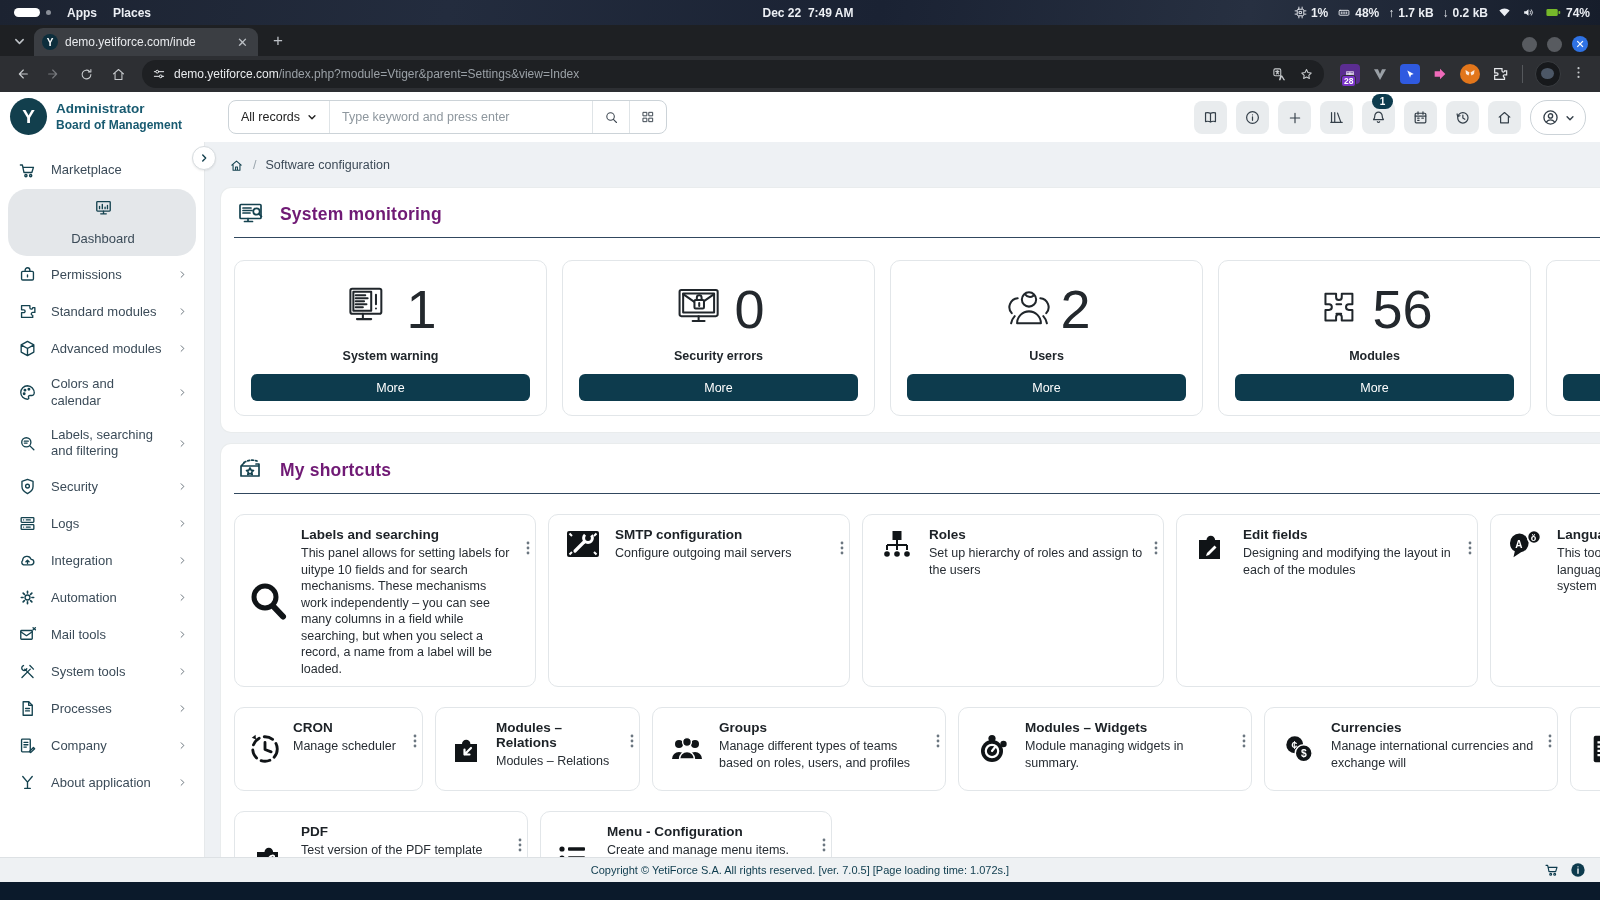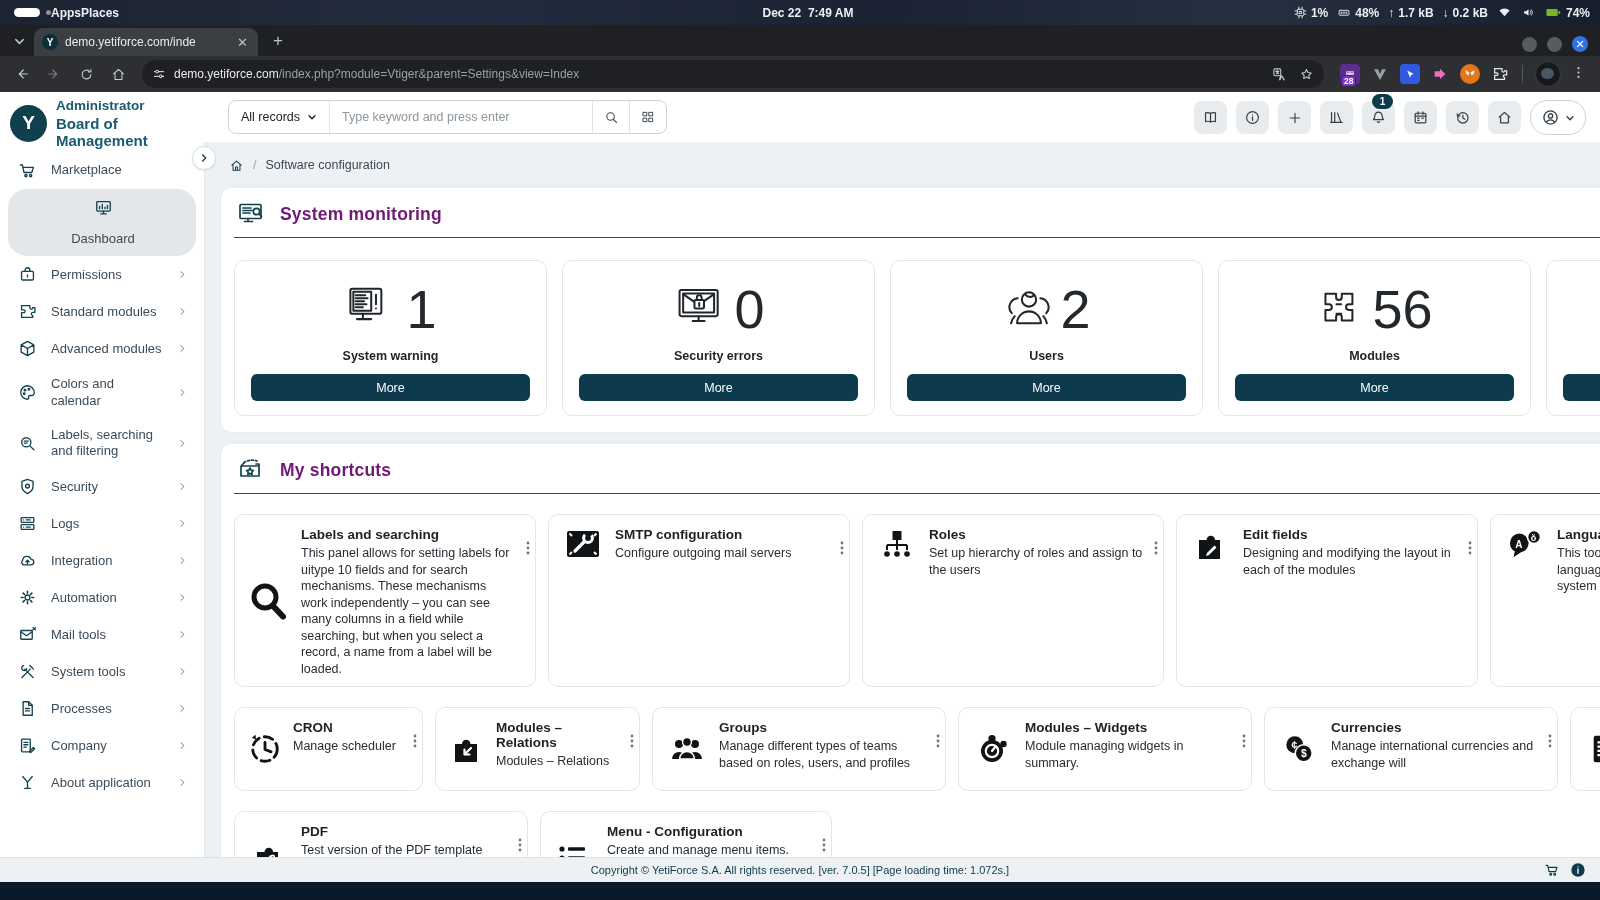--- a/index.html
+++ b/index.html
@@ -3,21 +3,21 @@
 <meta charset="utf-8">
 <style>
   html,body{margin:0;padding:0;}
   body{width:1600px;height:900px;position:relative;overflow:hidden;background:#eef1f4;
        font-family:"Liberation Sans","DejaVu Sans",sans-serif;-webkit-font-smoothing:antialiased;}
   svg.s{stroke:currentColor;fill:none;stroke-width:1.7;stroke-linecap:round;stroke-linejoin:round;display:block;}
   
   #gnome{position:absolute;top:0;left:0;right:0;height:25px;
     background:linear-gradient(100deg,#1c2331 0%,#232c3e 28%,#1a2233 55%,#273041 78%,#161d2b 100%);
     color:#eceff4;font-size:12px;font-weight:bold;display:flex;align-items:center;z-index:50;}
-  .g-left{display:flex;align-items:center;padding-left:14px;}
+  .g-left{display:flex;align-items:center;gap:16px;padding-left:14px;}
   .ws-pill{width:26px;height:9px;border-radius:5px;background:#fff;}
   .ws-dot{width:5px;height:5px;border-radius:50%;background:#8a8f98;margin-left:-8px;}
   .g-center{position:absolute;left:16px;right:0;text-align:center;pointer-events:none;}
   .g-center span{pointer-events:auto;}
   .g-right{margin-left:auto;display:flex;align-items:center;gap:9px;padding-right:10px;font-weight:bold;}
   .g-item{display:flex;align-items:center;gap:4px;}
   
   #tabstrip{position:absolute;top:25px;left:0;right:0;height:31px;background:#1e2023;display:flex;align-items:flex-end;}
   .tab-search{width:26px;height:26px;margin:0 2px 2px 6px;border-radius:50%;display:flex;align-items:center;justify-content:center;color:#bdc1c6;}
   .tab{width:208px;height:28px;background:#3b3e43;border-radius:9px 9px 0 0;display:flex;align-items:center;gap:7px;padding:0 8px;color:#e8eaed;font-size:12px;}
@@ -47,21 +47,21 @@
   #content{position:absolute;top:142px;left:205px;right:0;bottom:42px;background:#eef1f4;overflow:hidden;}
   #footer{position:absolute;left:0;right:0;bottom:18px;height:24px;background:#eef1f3;border-top:1px solid #dde1e4;
     display:flex;align-items:center;z-index:6;}
   #footer .copy{position:absolute;left:0;right:0;text-align:center;font-size:11px;color:#0d3b4d;}
   #footer .f-icons{margin-left:auto;display:flex;align-items:center;gap:10px;padding-right:14px;color:#0d3b4d;z-index:2;}
   #bottom-strip{position:absolute;left:0;right:0;bottom:0;height:18px;background:#0b1a2b;}
   
   .brand{position:absolute;left:10px;top:6px;display:flex;align-items:center;gap:9px;width:186px;}
   .logo{width:37px;height:37px;border-radius:50%;background:#123f4d;color:#fff;display:flex;align-items:center;justify-content:center;font-weight:bold;font-size:19px;flex:none;}
   .brand-name{color:#185a70;font-weight:bold;font-size:13.5px;line-height:1.25;}
-  .brand-role{color:#185a70;font-size:15px;font-weight:bold;}
+  .brand-role{color:#185a70;font-size:12px;font-weight:bold;}
   .collapse-handle{position:absolute;left:192px;top:146px;width:22px;height:22px;border-radius:50%;background:#fff;
     border:1px solid #d7dcdf;display:flex;align-items:center;justify-content:center;color:#123f4d;z-index:9;box-shadow:0 1px 2px rgba(0,0,0,.08);}
   .search-wrap{position:absolute;left:228px;top:8px;height:32px;border:1px solid #ccd3d8;border-radius:8px;display:flex;align-items:stretch;background:#fff;}
   .scope{display:flex;align-items:center;gap:7px;padding:0 12px;font-size:12.5px;color:#222;border-right:1px solid #dfe4e7;}
   .search-input{border:none;outline:none;width:238px;padding:0 12px;font-size:12.5px;font-family:inherit;color:#333;background:transparent;}
   .search-input::placeholder{color:#8e979e;}
   .search-btn,.grid-btn{width:36px;display:flex;align-items:center;justify-content:center;color:#3c4650;border-left:1px solid #dfe4e7;}
   .hdr-icons{position:absolute;right:14px;top:8px;display:flex;align-items:center;gap:9px;}
   .hbtn{width:33px;height:33px;border-radius:8px;background:#e9ecee;display:flex;align-items:center;justify-content:center;color:#343f49;position:relative;}
   .hbtn .badge{position:absolute;top:-7px;right:2px;min-width:15px;height:15px;border-radius:8px;background:#0d3b4d;color:#fff;

